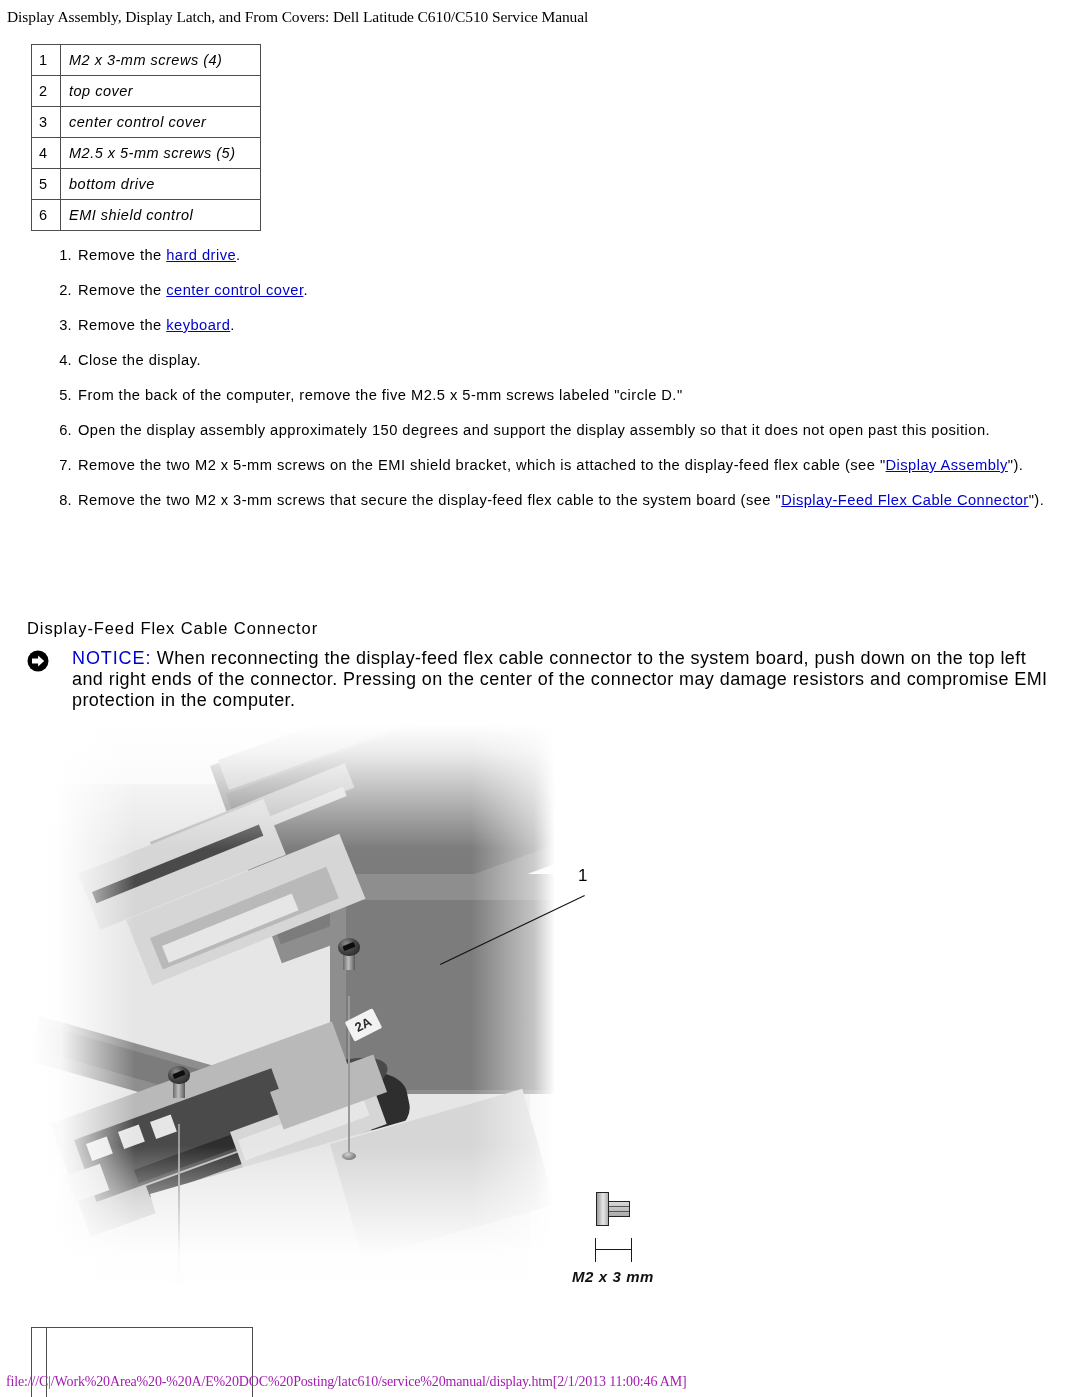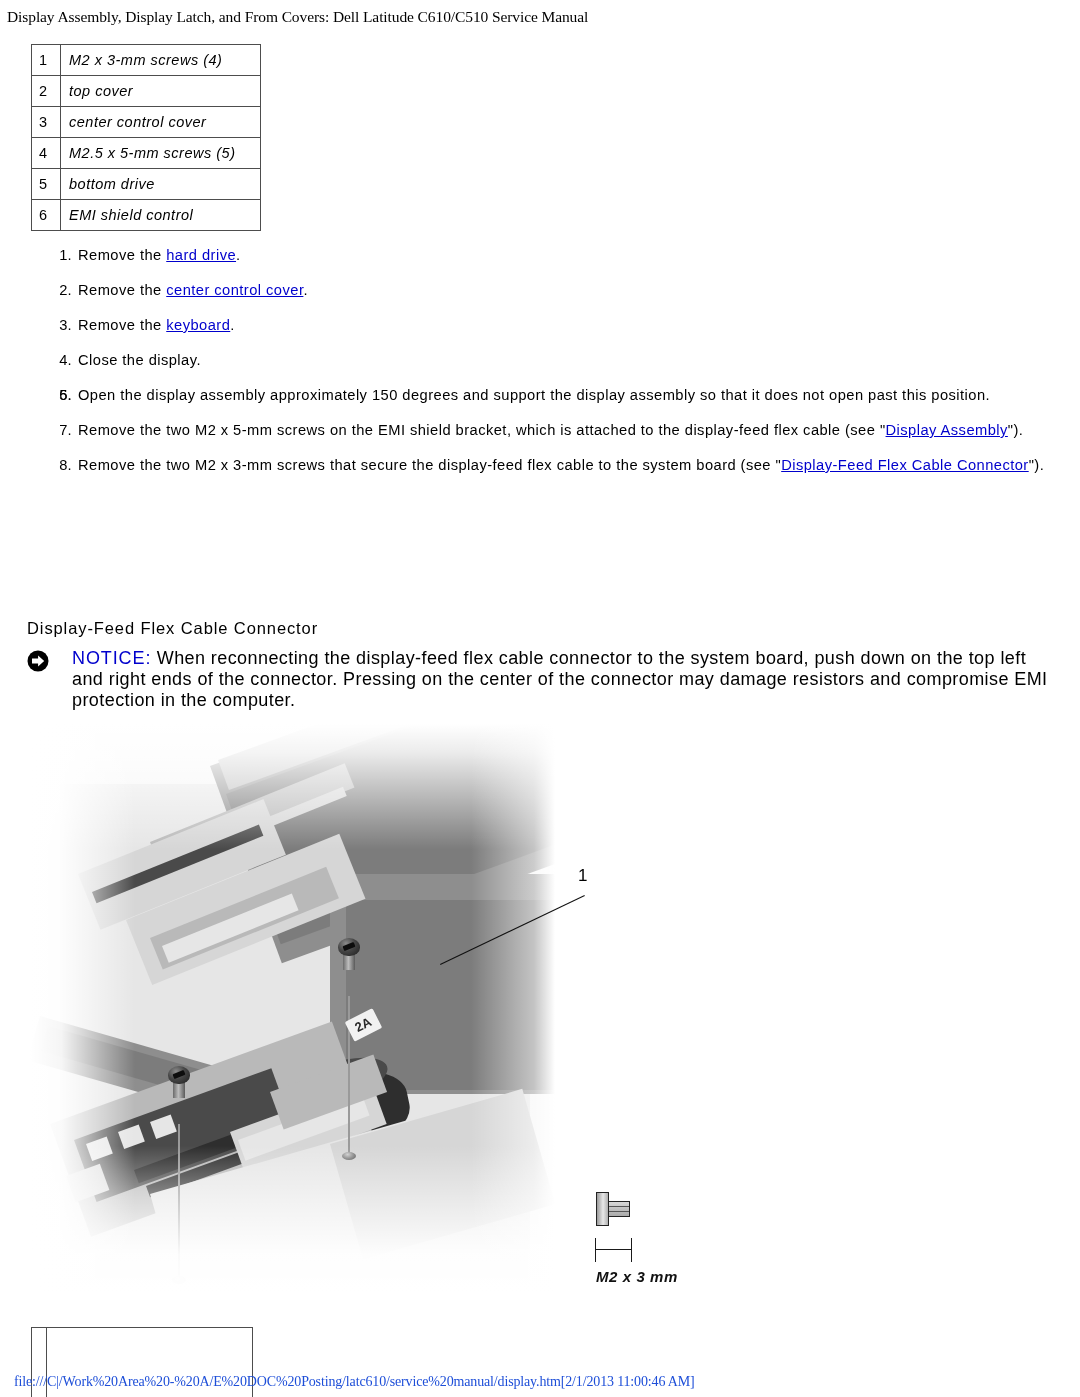--- a/index.html
+++ b/index.html
@@ -253,21 +253,21 @@
     color: #000;
     letter-spacing: 0;
   }
 
   
   .screw-legend {
     position: absolute;
     left: 548px;
     top: 1188px;
     width: 130px;
-    text-align: right;
+    text-align: center;
   }
   .screw-legend .icon {
     position: relative;
     width: 46px;
     height: 42px;
     margin: 0 auto 6px;
   }
   .screw-legend .icon .head {
     position: absolute;
     left: 6px; top: 4px;
@@ -344,26 +344,26 @@
     border-bottom: none;
     height: 66px;
     vertical-align: top;
     padding: 0;
   }
   .cut-table td.num { width: 14px; }
 
   
   .footer-url {
     position: absolute;
-    left: 14px;
+    left: 6px;
     top: 1373px;
     font-family: "Liberation Serif", serif;
     font-size: 14px;
     line-height: 18px;
-    color: #1d4ed8;
+    color: #a21caf;
     white-space: nowrap;
     letter-spacing: -0.15px;
   }
 </style>
 </head>
 <body>
 
 <div class="page-header">Display Assembly, Display Latch, and From Covers: Dell Latitude C610/C510 Service Manual</div>
 
 <table class="legend-table">
@@ -402,21 +402,21 @@
   <li>
     <span class="marker">2.</span><span>Remove the </span><a class="doclink" href="#">center control cover</a><span>.</span>
   </li>
   <li>
     <span class="marker">3.</span><span>Remove the </span><a class="doclink" href="#">keyboard</a><span>.</span>
   </li>
   <li>
     <span class="marker">4.</span><span>Close the display.</span>
   </li>
   <li>
-    <span class="marker">5.</span>
+    <span class="marker">5.</span><span>From the back of the computer, remove the five M2.5 x 5-mm screws labeled "circle D."</span>
   </li>
   <li>
     <span class="marker">6.</span><span>Open the display assembly approximately 150 degrees and support the display assembly so that it does not open past this position.</span>
   </li>
   <li>
     <span class="marker">7.</span><span>Remove the two M2 x 5-mm screws on the EMI shield bracket, which is attached to the display-feed flex cable (see "</span><a class="doclink" href="#">Display Assembly</a><span>").</span>
   </li>
   <li>
     <span class="marker">8.</span><span>Remove the two M2 x 3-mm screws that secure the display-feed flex cable to the system board (see "</span><a class="doclink" href="#">Display-Feed Flex Cable Connector</a><span>").</span>
   </li>

